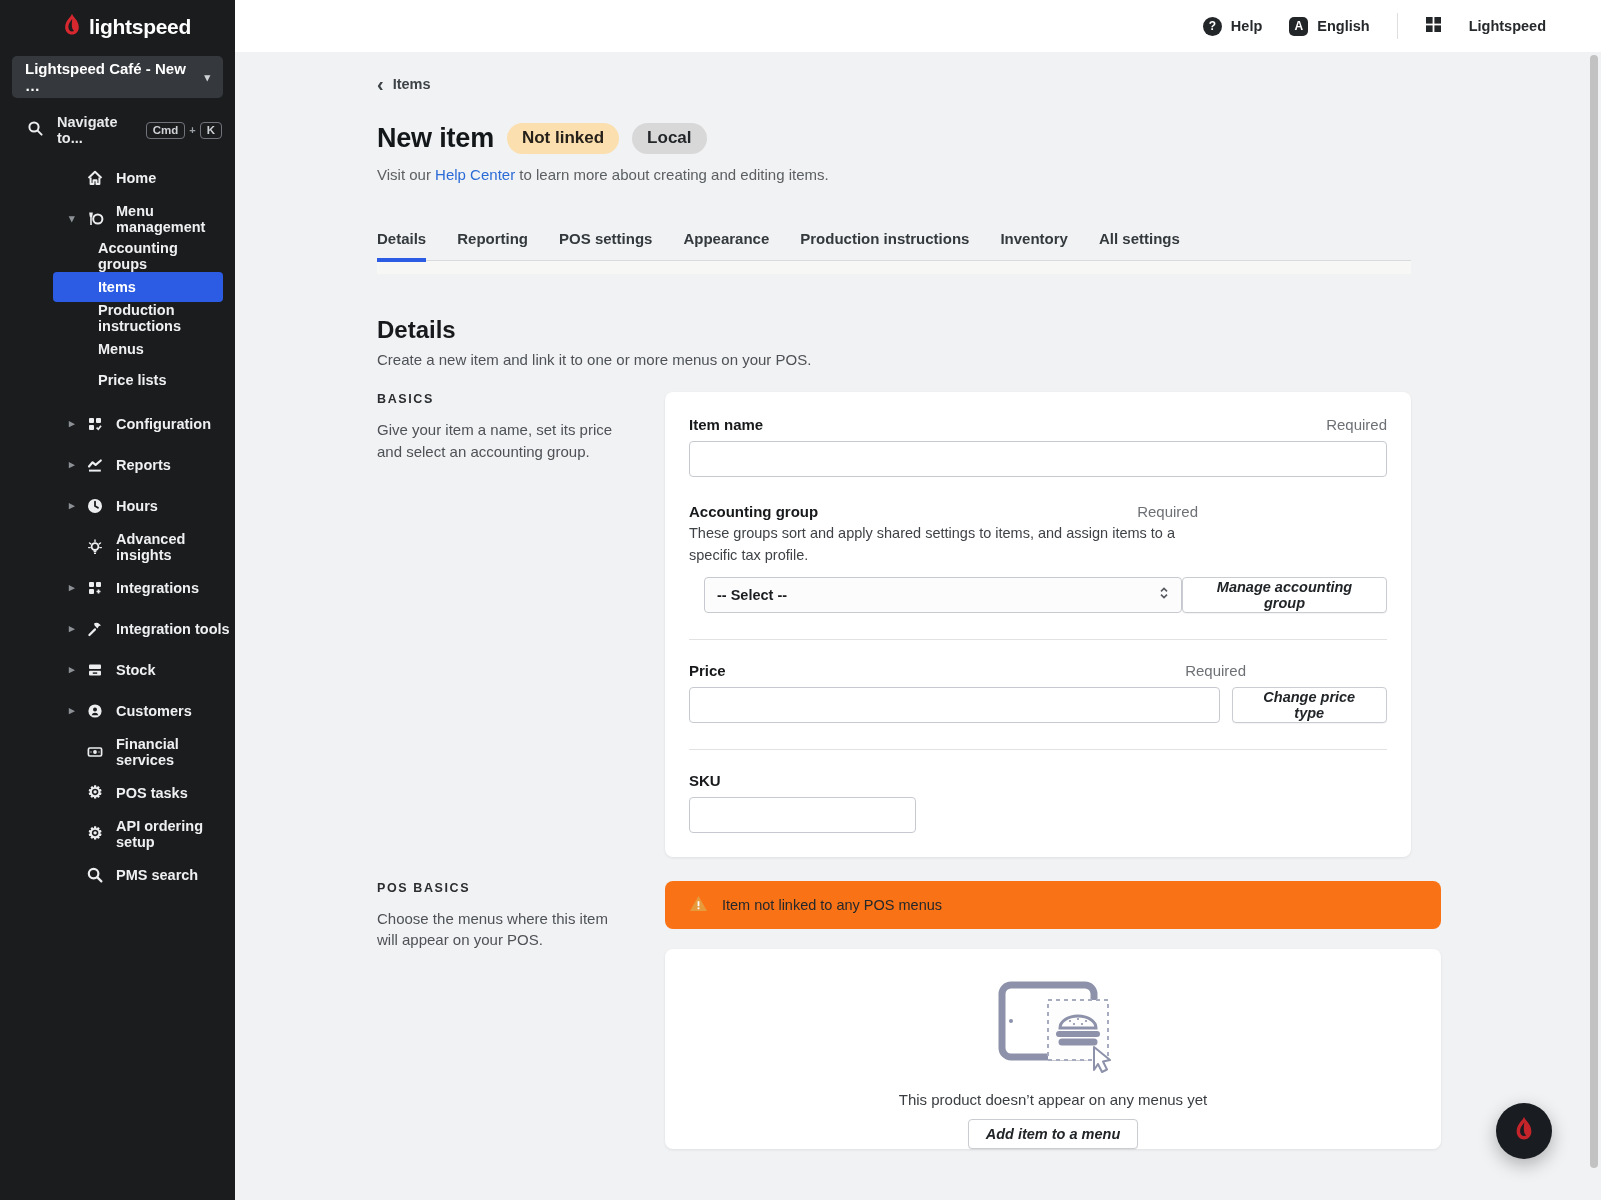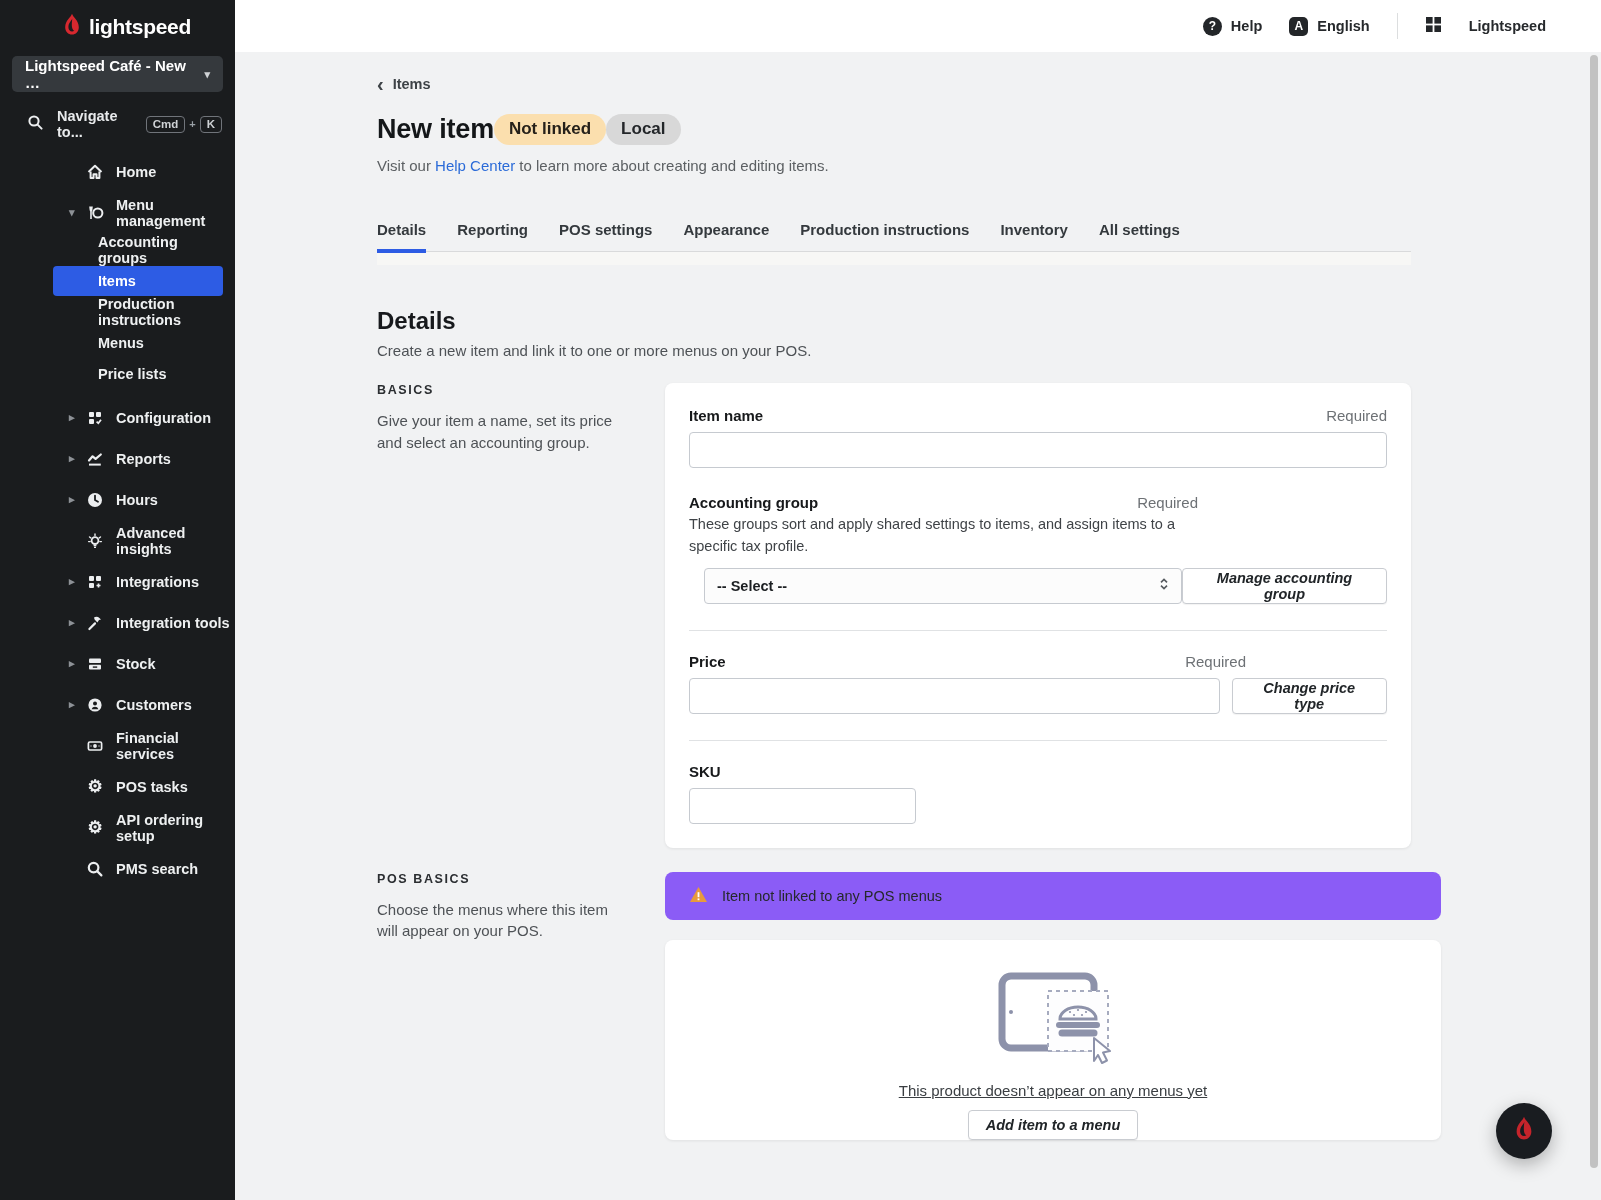--- a/index.html
+++ b/index.html
@@ -27,21 +27,21 @@
   .icon-square { border-radius:5px; }
   .vdiv { width:1px; height:26px; background:#dcdedf; }
   
   .sidebar {
     position:absolute; left:0; top:0; width:235px; height:1200px;
     background:#1a1c1e; color:#eef0f1; font-weight:600;
   }
   .logo-row { margin:13px 0 0 62px; display:flex; align-items:center; gap:7px; }
   .logo-text { font-size:21px; font-weight:700; color:#fff; letter-spacing:-0.3px; }
   .workspace {
-    margin:15px 12px 0; height:36px; background:#35393d; border-radius:5px;
+    margin:15px 12px 0; height:42px; background:#35393d; border-radius:5px;
     display:flex; align-items:center; justify-content:space-between;
     padding:0 13px; font-size:15px; font-weight:700; color:#fff; cursor:pointer;
   }
   .ws-caret { font-size:11px; color:#cfd2d5; }
   .navsearch {
     margin-top:17px; padding:0 13px 0 27px; height:30px;
     display:flex; align-items:center; cursor:pointer;
   }
   .navsearch .lbl { margin-left:13px; font-size:14.5px; color:#e8eaec; flex:1; }
   .key {
@@ -65,21 +65,21 @@
   }
   .sub-item.selected { background:#2d5ce4; color:#fff; }
   
   .content { position:absolute; left:235px; top:52px; right:0; bottom:0; background:#f1f2f3; }
   .maincol { margin-left:142px; width:1034px; }
   .breadcrumb {
     padding-top:24px; display:flex; align-items:center; gap:9px;
     font-size:14.5px; font-weight:600; color:#3e4347; width:max-content; cursor:pointer;
   }
   .crumb-chevron { font-size:20px; line-height:12px; color:#3e4347; }
-  .title-row { margin-top:22px; display:flex; align-items:flex-start; }
+  .title-row { margin-top:31px; display:flex; align-items:flex-start; gap:13px; }
   h1 { font-size:27px; font-weight:800; color:#141719; letter-spacing:-0.2px; }
   .badge { border-radius:999px; padding:5px 15px 6px; font-size:17px; font-weight:700; }
   .badge.notlinked { background:#fbdfae; color:#26211a; }
   .badge.local { background:#d8d8d8; color:#232629; }
   .help-line { margin-top:12px; font-size:15px; color:#5c6063; }
   .help-line a { color:#2b6bd8; text-decoration:none; cursor:pointer; }
   .tabs {
     margin-top:47px; display:flex; gap:31px;
     font-size:15px; font-weight:600; color:#34393d;
     border-bottom:1px solid #d9dadb;
@@ -117,29 +117,29 @@
     font-family:inherit; font-size:14.5px; font-weight:700; color:#212528;
     padding:0 17px; cursor:pointer; box-shadow:0 1px 1px rgba(0,0,0,.05);font-style:italic;
   }
   .manage { margin-left:auto; }
   .divider { border:0; border-top:1px solid #e0e2e4; margin:26px 0 22px; }
   .half-head { width:557px; display:flex; justify-content:space-between; }
   .price-row { margin-top:8px; display:flex; align-items:center; gap:12px; }
   .price-row .tinput { width:557px; margin-top:0; }
   .sku-input { width:227px; }
   .banner {
-    width:776px; height:48px; background:#8b5cf6; border-radius:8px;
+    width:776px; height:48px; background:#f97316; border-radius:8px;
     display:flex; align-items:center; gap:14px; padding:0 24px;
     font-size:14.5px; color:#25282b;
   }
   .card.empty {
     margin-top:20px; height:200px; padding-top:26px;
     display:flex; flex-direction:column; align-items:center;
   }
-  .empty-msg { margin-top:12px; font-size:15px; color:#3a3e42;text-decoration:underline; }
+  .empty-msg { margin-top:12px; font-size:15px; color:#3a3e42; }
   .empty-btn { margin-top:11px; }
   .fab {
     position:absolute; left:1496px; top:1103px; width:56px; height:56px; border-radius:50%;
     background:#191c20; display:flex; align-items:center; justify-content:center;
     box-shadow:0 6px 18px rgba(0,0,0,.28); cursor:pointer;
   }
   .scrollbar { position:absolute; right:3px; top:55px; width:8px; height:1113px;
     background:#c2c2c2; border-radius:4px; }
 </style>
 </head>

